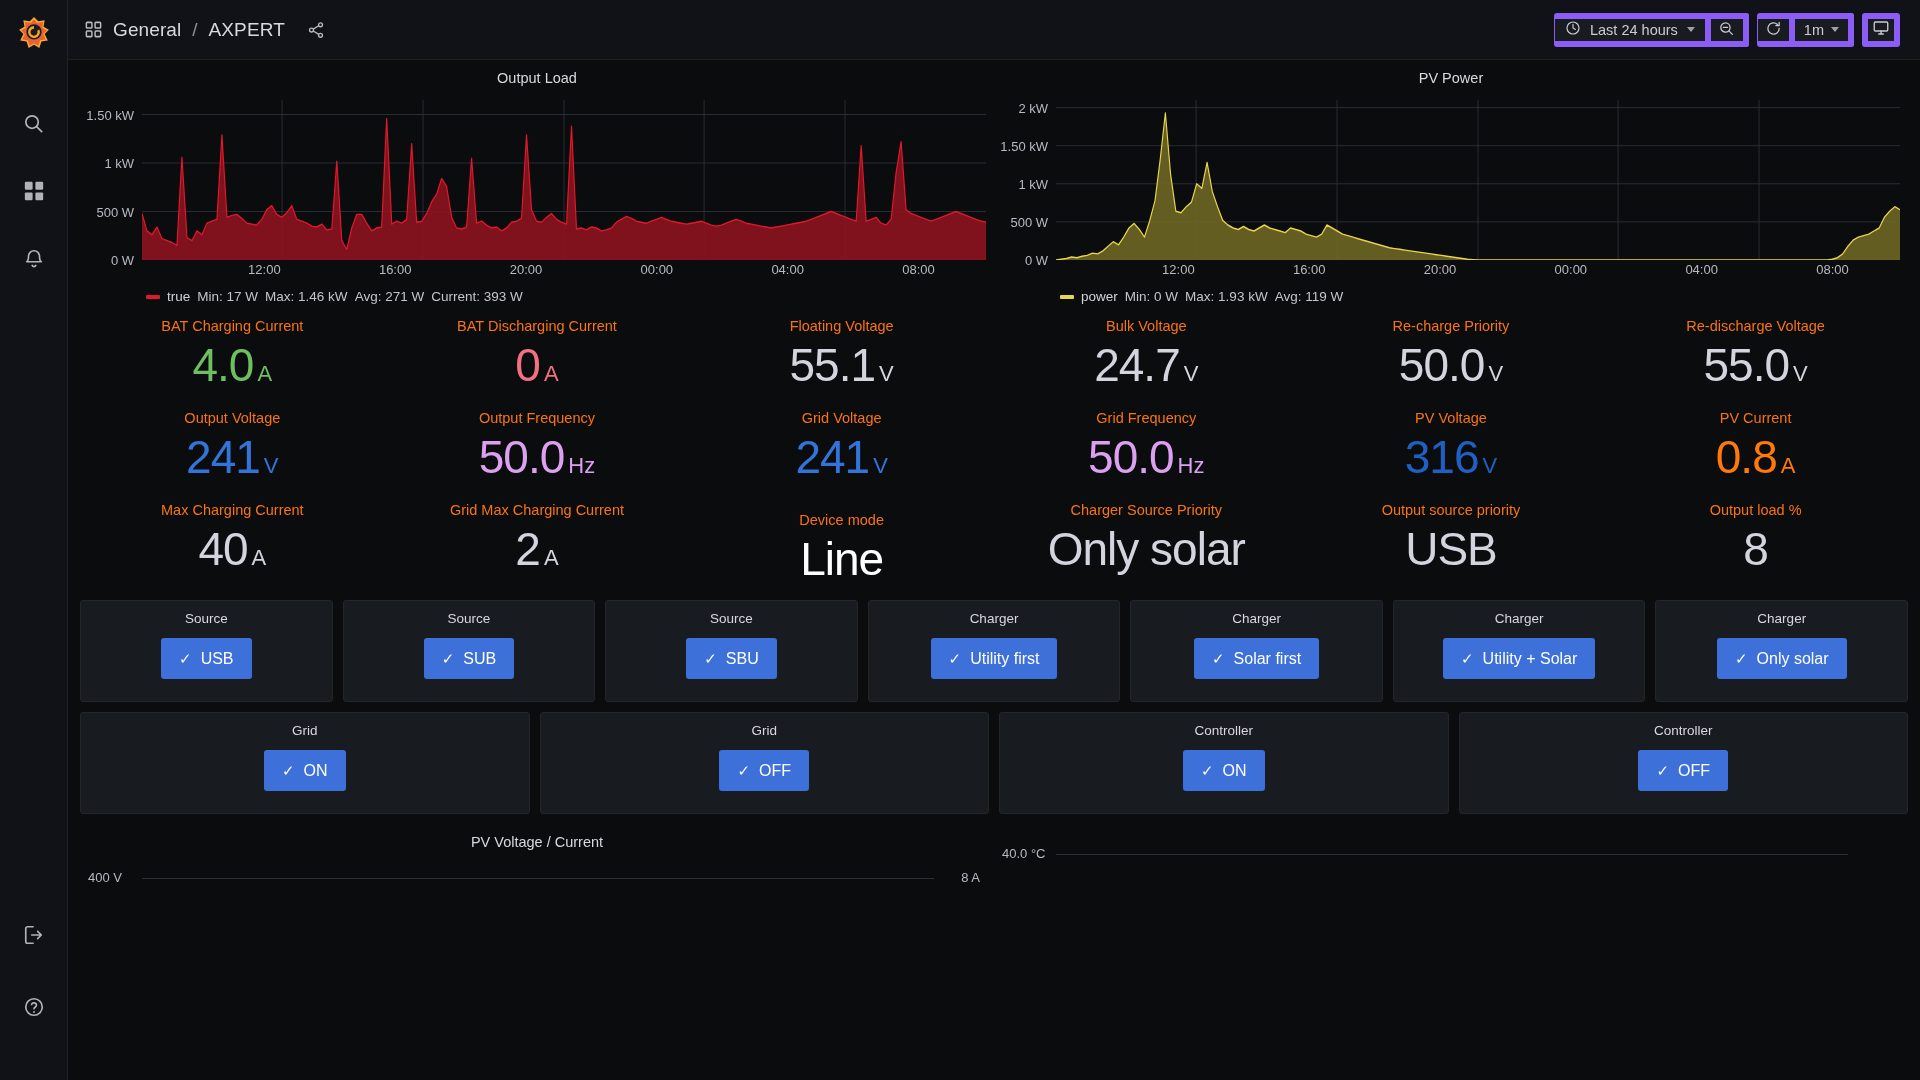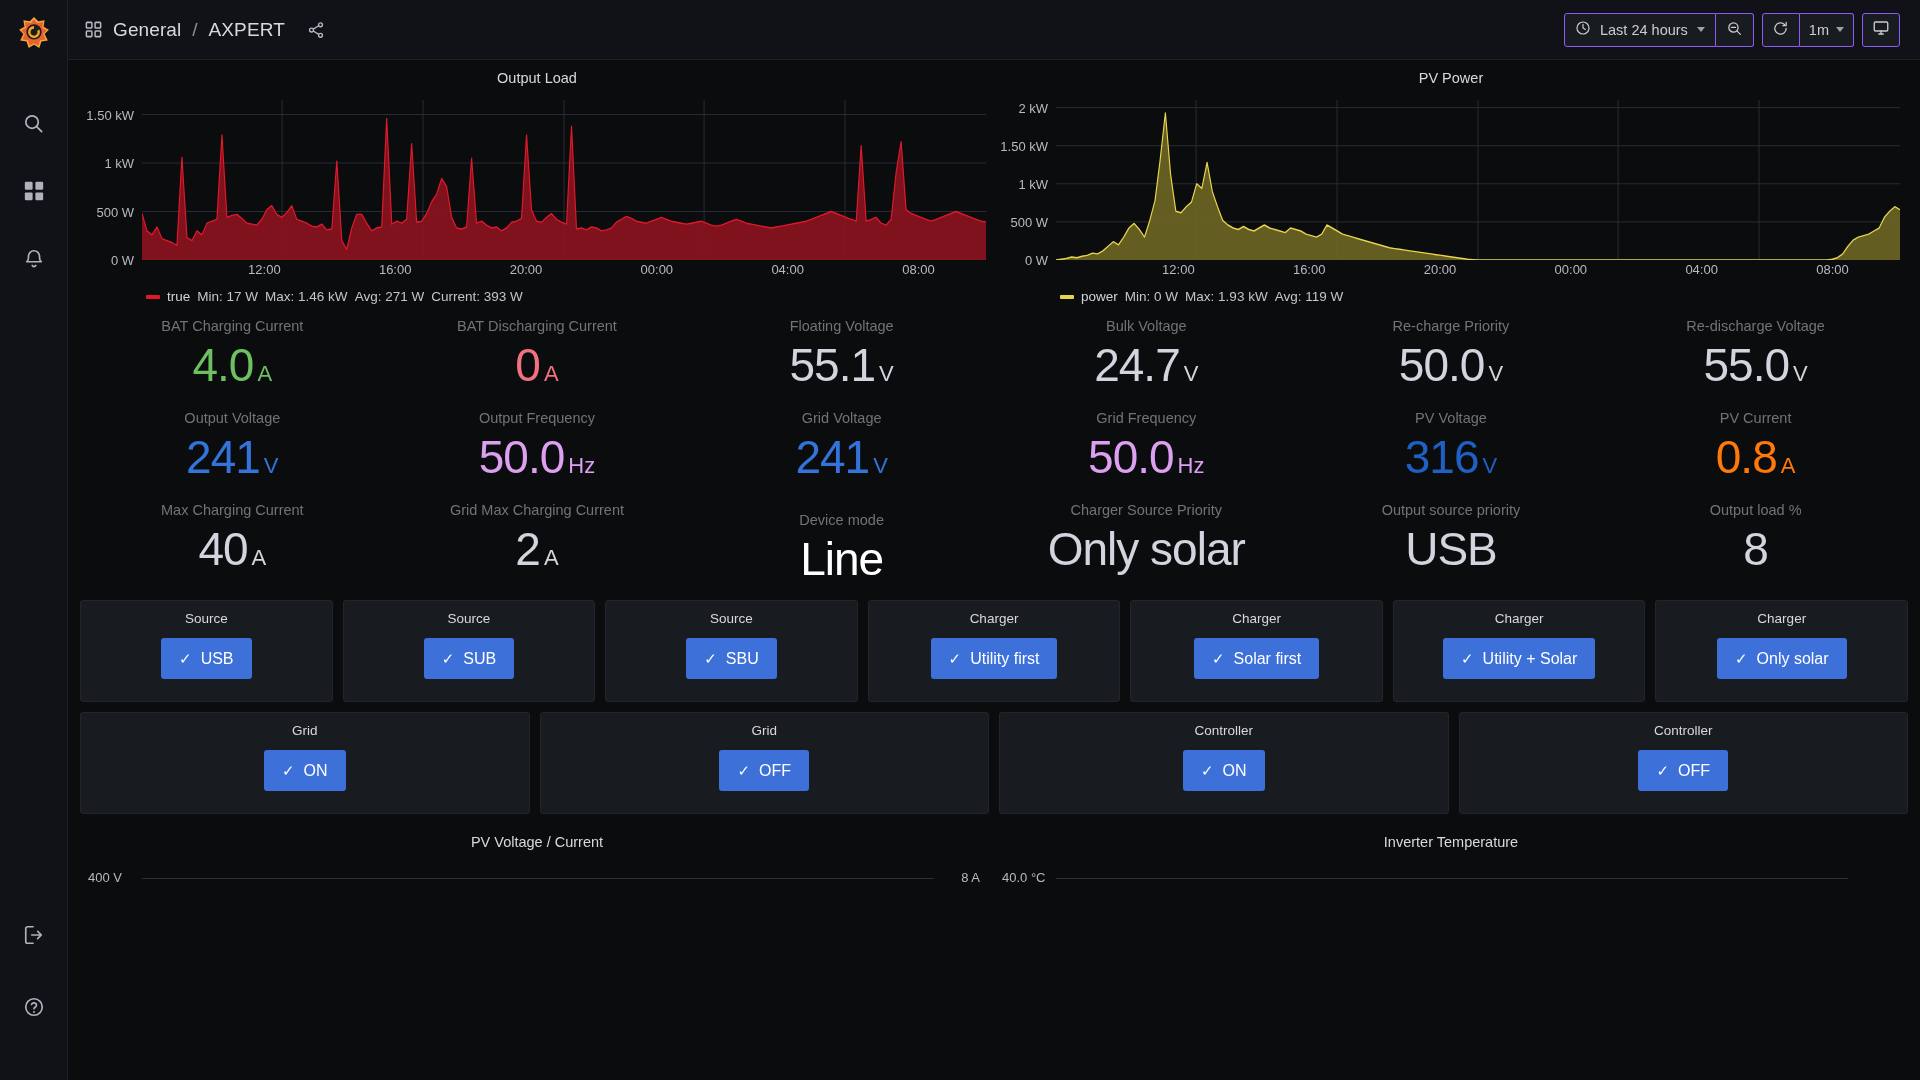--- a/index.html
+++ b/index.html
@@ -44,21 +44,21 @@
     padding: 0 20px 0 16px;
   }
   .crumb { display: flex; align-items: center; gap: 10px; }
   .crumb-ico { color: #b7bac1; display: flex; align-items: center; }
   .crumb-txt { font-size: 19px; color: #d8d9dd; letter-spacing: .1px; }
   .crumb-sep { font-size: 19px; color: #8c8f97; padding: 0 1px; }
   .crumb-share { margin-left: 12px; color: #b7bac1; display: flex; align-items: center; cursor: pointer; }
 
   .topbar-right { margin-left: auto; display: flex; align-items: center; gap: 8px; }
   .ctl {
-    background: #181b1f; border: 1px solid #8b5cf6; border-radius: 3px;
+    background: #181b1f; border: 6px solid #8b5cf6; border-radius: 3px;
     height: 34px; display: flex; align-items: center; color: #cbccd2;
     font-size: 14.5px; cursor: pointer;
   }
   .ctl-group { display: flex; }
   .ctl-group .ctl { border-radius: 0; border-left-width: 0; }
   .ctl-group .ctl:first-child { border-radius: 3px 0 0 3px; border-left-width: 1px; }
   .ctl-group .ctl:last-child { border-radius: 0 3px 3px 0; }
   .ctl-time { padding: 0 10px; gap: 9px; }
   .ctl-sq { width: 38px; justify-content: center; }
   .ctl-int { padding: 0 9px; gap: 7px; }
@@ -82,21 +82,21 @@
   .plotarea svg { display: block; width: 100%; height: 100%; }
   .xaxis { position: absolute; left: 62px; right: 8px; top: 162px; height: 18px; }
   .xtick { position: absolute; transform: translateX(-50%); font-size: 13px; color: #b7bac1; }
   .legend { position: absolute; left: 66px; bottom: 4px; display: flex; align-items: center; gap: 7px; font-size: 13.5px; color: #c3c5cb; }
   .lg-swatch { width: 14px; height: 4px; border-radius: 1px; }
   .lg-name { color: #d3d4d9; }
   .lg-stat { color: #c3c5cb; }
 
   
   .stat { text-align: center; }
-  .stat-title { font-size: 14.5px; color: #737373; }
+  .stat-title { font-size: 14.5px; color: #f97316; }
   .stat-val {
     margin-top: 8px; line-height: 1;
     font-weight: 400; letter-spacing: -1px;
     white-space: nowrap;
   }
   .stat-num { font-size: 46px; }
   .stat-unit { font-size: 22px; margin-left: 4px; letter-spacing: 0; }
 
   
   .bpanel {
@@ -515,21 +515,20 @@
       <div class="bottom-row" style="margin-top:12px">
           <div class="bpanel2" style="width: 50%;">
             <div class="b2title">PV Voltage / Current</div>
             <div class="b2axis">
               <span class="b2-ylabel" style="left:8px;top:6px">400 V</span>
               <span class="b2-ylabel" style="right:14px;top:6px">8 A</span>
               <span class="b2-line" style="left:62px;right:60px"></span>
             </div>
           </div>
           <div class="bpanel2" style="width: 50%;">
-            <div class="b2title">Inverter Temperature</div>
             <div class="b2axis">
               <span class="b2-ylabel" style="left:8px;top:6px">40.0 °C</span>
               <span class="b2-ylabel" style="right:14px;top:6px"></span>
               <span class="b2-line" style="left:62px;right:60px"></span>
             </div>
           </div>
         </div>
 
     </div>
   </div>

